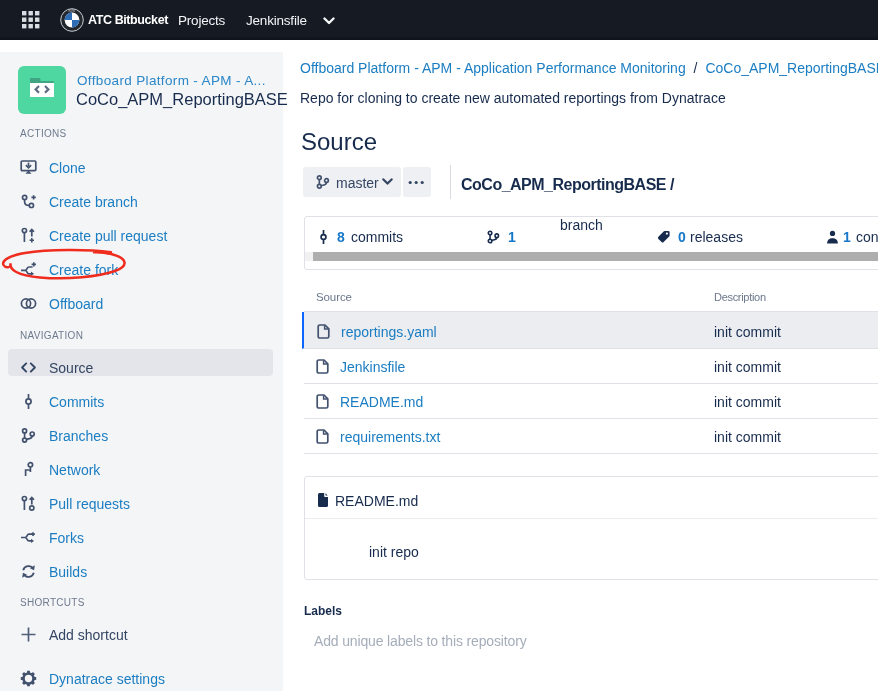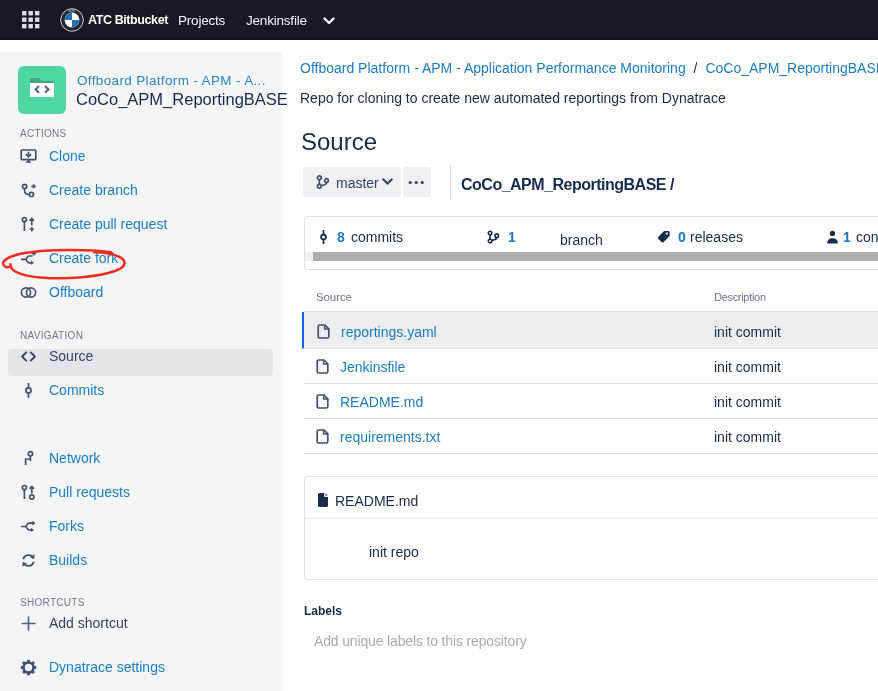--- a/index.html
+++ b/index.html
@@ -9,21 +9,21 @@
   .abs { position:absolute; }
 
   
   #topbar { position:absolute; left:0; top:0; width:878px; height:40px; background:linear-gradient(#151a23 0px, #151a23 36px, #0e1219 40px); }
   #topbar .brand { position:absolute; left:88px; top:13px; color:#fff; font-size:12.5px; font-weight:bold; letter-spacing:-.4px; }
   #topbar .navlink { position:absolute; top:13px; color:#f4f5f7; font-size:13.5px; letter-spacing:-.2px; }
 
   
   #sidebar { position:absolute; left:0; top:52px; width:283px; height:651px; background:#f4f5f7; }
   .sect { position:absolute; left:20px; color:#6e7a8e; font-size:10px; letter-spacing:.3px; }
-  .item { position:absolute; left:20px; height:28px; display:flex; align-items:flex-start; }
+  .item { position:absolute; left:20px; height:28px; display:flex; align-items:flex-end; }
   .item .ic { width:17px; height:17px; margin-right:12px; flex:none; }
   .item .lbl { font-size:14px; color:#1b7dc2; }
   .item .lbl.dk { color:#344563; }
   #selpill { position:absolute; left:8px; top:297px; width:265px; height:27px; background:#e3e5ea; border-radius:4px; }
   .blue { color:#1b7dc2; }
   .navy { color:#172b4d; }
 
   .statnum { color:#1878c8; font-weight:bold; font-size:14px; }
   .statlbl { color:#172b4d; font-size:14px; }
 </style>
@@ -130,20 +130,30 @@
         </svg>
       <span class="lbl dk">Source</span>
     </div>
     <div class="item" style="top:330px;">
       <svg class="ic" viewBox="0 0 17 17">
           <path d="M8.5 1 v4.3 M8.5 11.7 V16" stroke="#42526e" stroke-width="1.7"></path>
           <circle cx="8.5" cy="8.5" r="2.6" fill="none" stroke="#42526e" stroke-width="1.7"></circle>
         </svg>
       <span class="lbl">Commits</span>
     </div>
+    <div class="item" style="top:364px;">
+      <svg class="ic" viewBox="0 0 17 17">
+          <circle cx="4.6" cy="3.9" r="2" fill="none" stroke="#42526e" stroke-width="1.7"></circle>
+          <circle cx="4.6" cy="13.1" r="2" fill="none" stroke="#42526e" stroke-width="1.7"></circle>
+          <circle cx="12.2" cy="7" r="2" fill="none" stroke="#42526e" stroke-width="1.7"></circle>
+          <path d="M4.6 5.9 v5.2" stroke="#42526e" stroke-width="1.7"></path>
+          <path d="M12.2 9 c0 3-3.5 2.6-5.6 3.4" fill="none" stroke="#42526e" stroke-width="1.7"></path>
+        </svg>
+      <span class="lbl">Branches</span>
+    </div>
     <div class="item" style="top:398px;">
       <svg class="ic" viewBox="0 0 17 17">
           <circle cx="10.4" cy="3.8" r="2.2" fill="none" stroke="#42526e" stroke-width="1.7"></circle>
           <path d="M10.4 6 V9 H5.6 V15 M10.4 9 V11" fill="none" stroke="#42526e" stroke-width="1.7"></path>
         </svg>
       <span class="lbl">Network</span>
     </div>
     <div class="item" style="top:432px;">
       <svg class="ic" viewBox="0 0 17 17">
           <circle cx="4.4" cy="3.6" r="2.1" fill="none" stroke="#42526e" stroke-width="1.7"></circle>
@@ -229,21 +239,21 @@
     <div class="abs statlbl" style="left:351px; top:229px;">commits</div>
 
     <svg class="abs" style="left:486px; top:229px;" width="15" height="16" viewBox="0 0 17 17">
         <circle cx="4.6" cy="3.9" r="2" fill="none" stroke="#172b4d" stroke-width="1.8"></circle>
         <circle cx="4.6" cy="13.1" r="2" fill="none" stroke="#172b4d" stroke-width="1.8"></circle>
         <circle cx="12.2" cy="7" r="2" fill="none" stroke="#172b4d" stroke-width="1.8"></circle>
         <path d="M4.6 5.9 v5.2" stroke="#172b4d" stroke-width="1.8"></path>
         <path d="M12.2 9 c0 3-3.5 2.6-5.6 3.4" fill="none" stroke="#172b4d" stroke-width="1.8"></path>
       </svg>
     <div class="abs statnum" style="left:508px; top:229px;">1</div>
-    <div class="abs statlbl" style="left:520px; top:232px;padding-left:40px;">branch</div>
+    <div class="abs statlbl" style="left:520px; top:217px;padding-left:40px;">branch</div>
 
     <svg class="abs" style="left:657px; top:230px;" width="14" height="14" viewBox="0 0 16 16">
         <path d="M1.6 7.8 L7.9 1.5 A1.7 1.7 0 0 1 9.1 1 h3.6 A1.7 1.7 0 0 1 14.4 2.7 v3.6 a1.7 1.7 0 0 1 -.5 1.2 L7.6 13.8 a1.7 1.7 0 0 1 -2.4 0 L1.6 10.2 a1.7 1.7 0 0 1 0 -2.4 Z" fill="#172b4d"></path>
         <circle cx="11.3" cy="4.1" r="1.3" fill="#fff"></circle>
       </svg>
     <div class="abs statnum" style="left:678px; top:229px;">0</div>
     <div class="abs statlbl" style="left:690px; top:229px;">releases</div>
 
     <svg class="abs" style="left:826px; top:230px;" width="13" height="14" viewBox="0 0 14 15">
         <circle cx="7" cy="3.6" r="2.8" fill="#172b4d"></circle>

